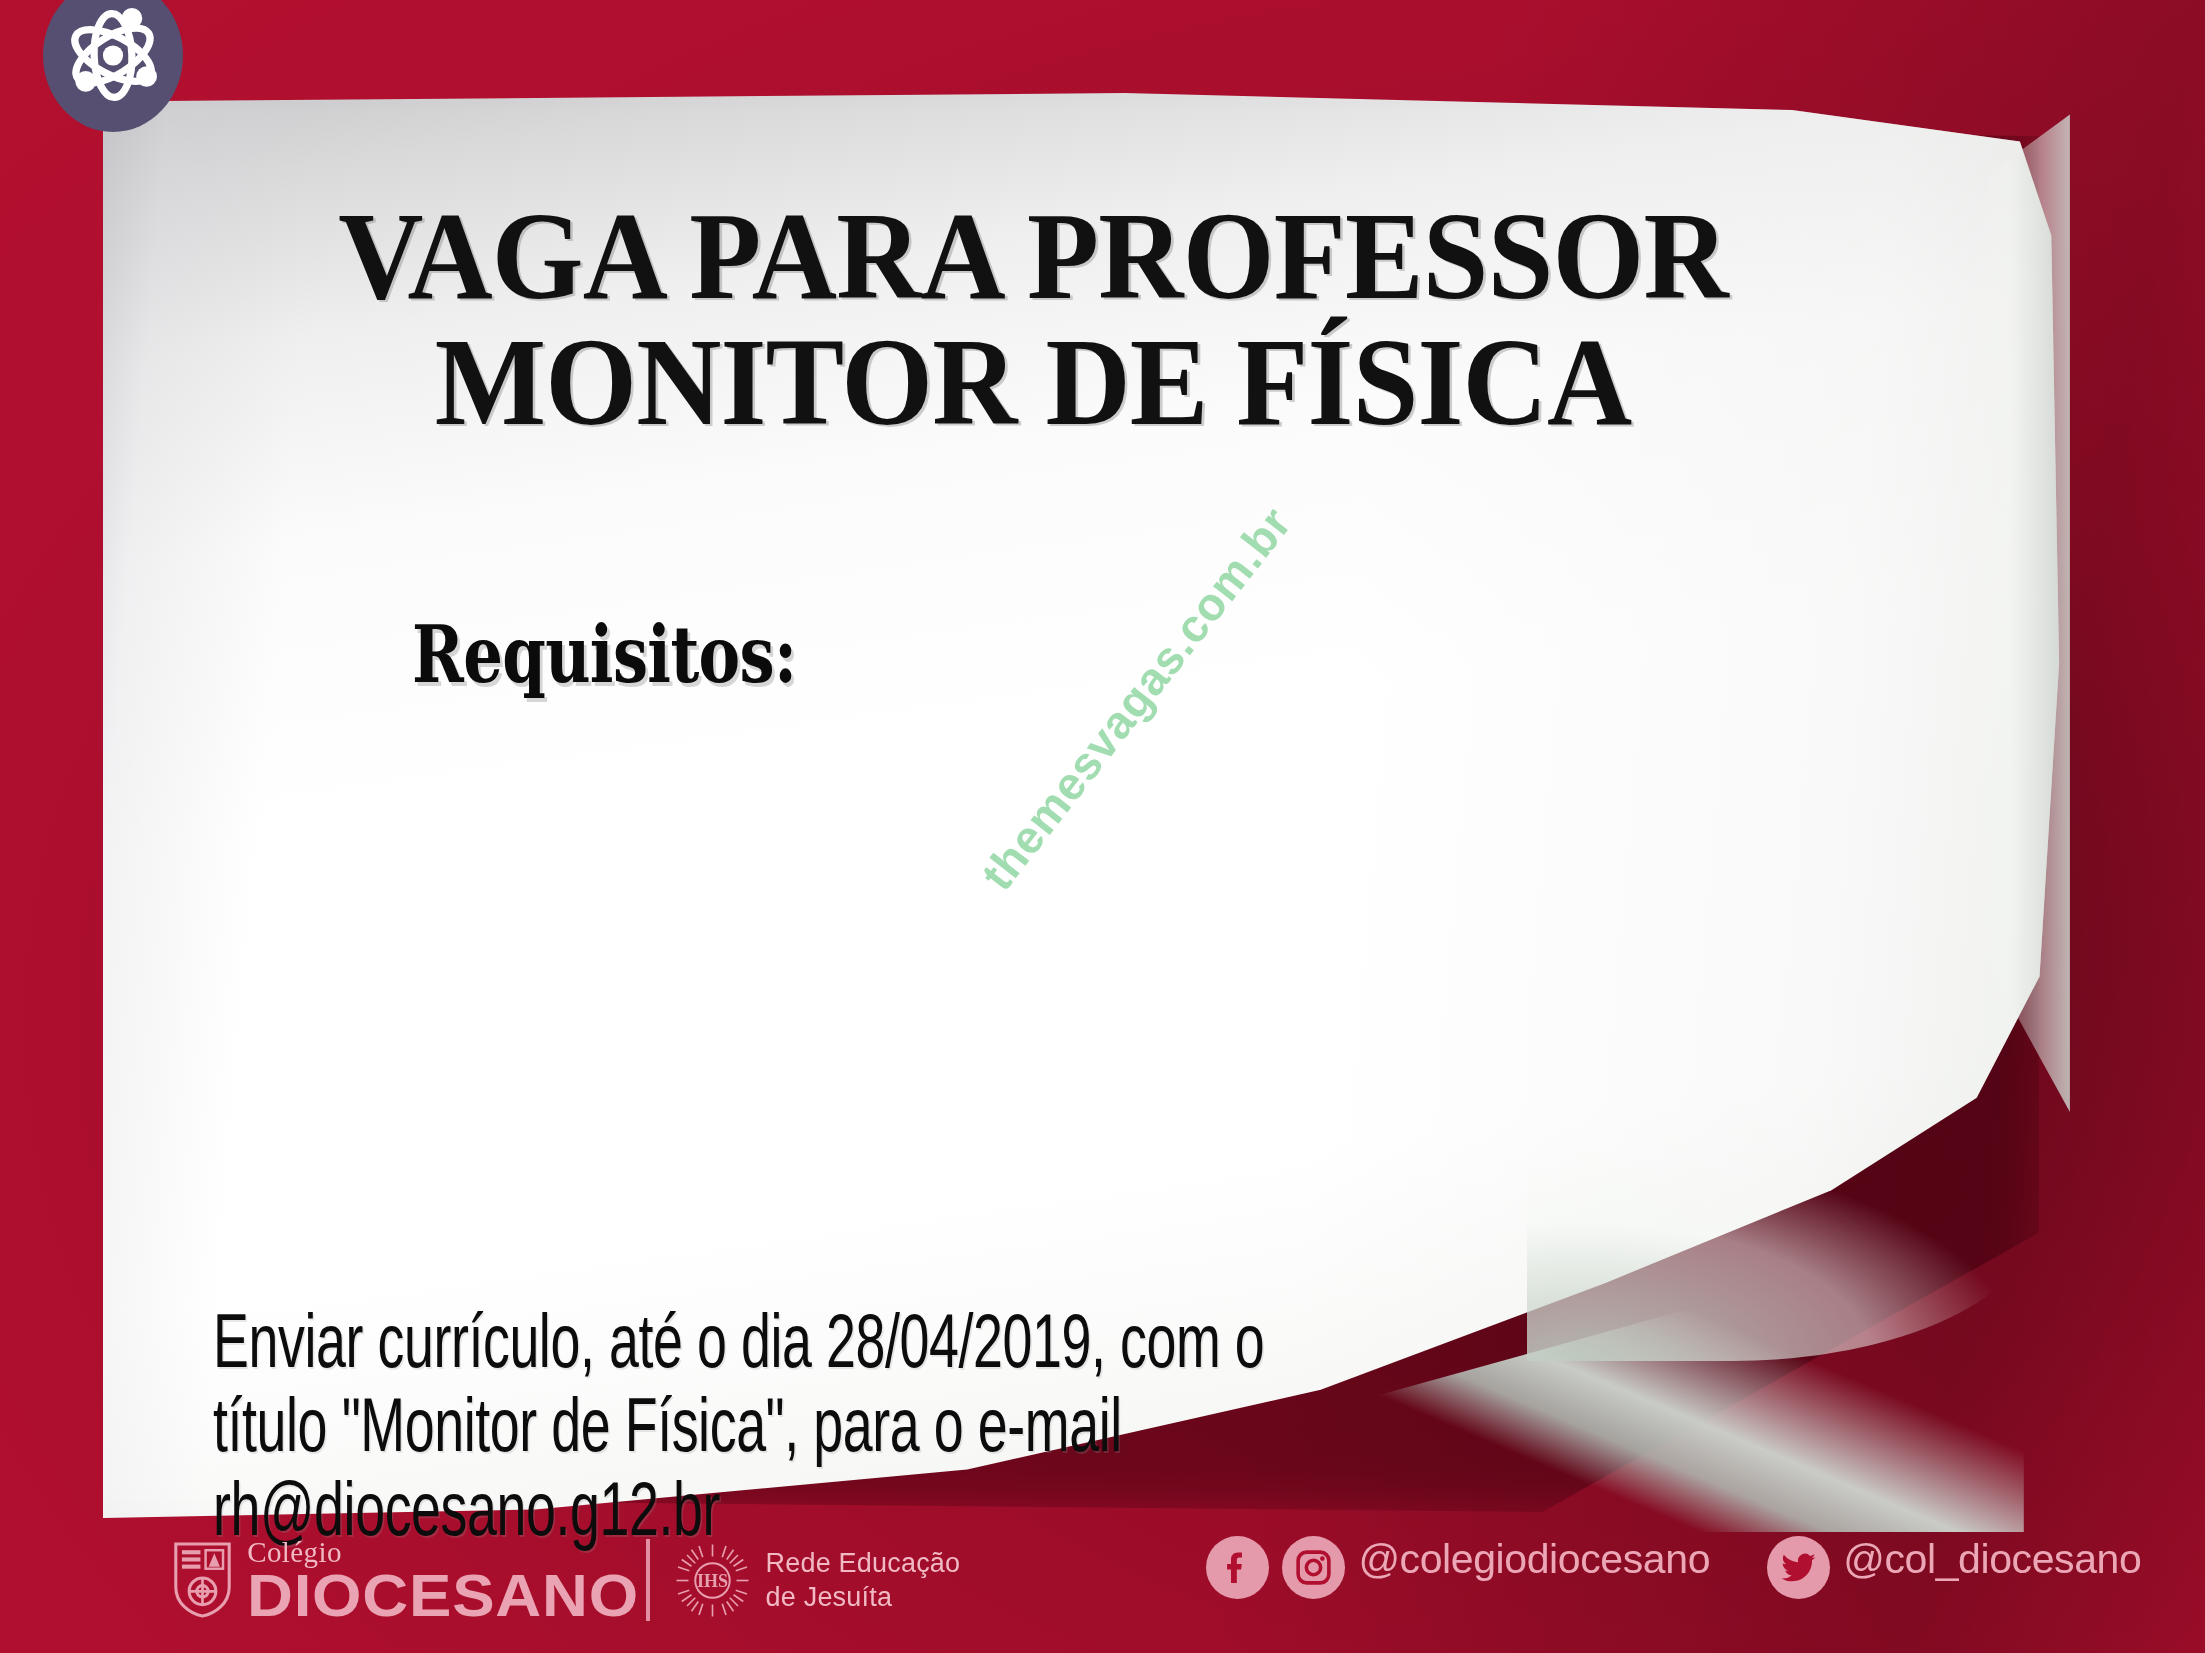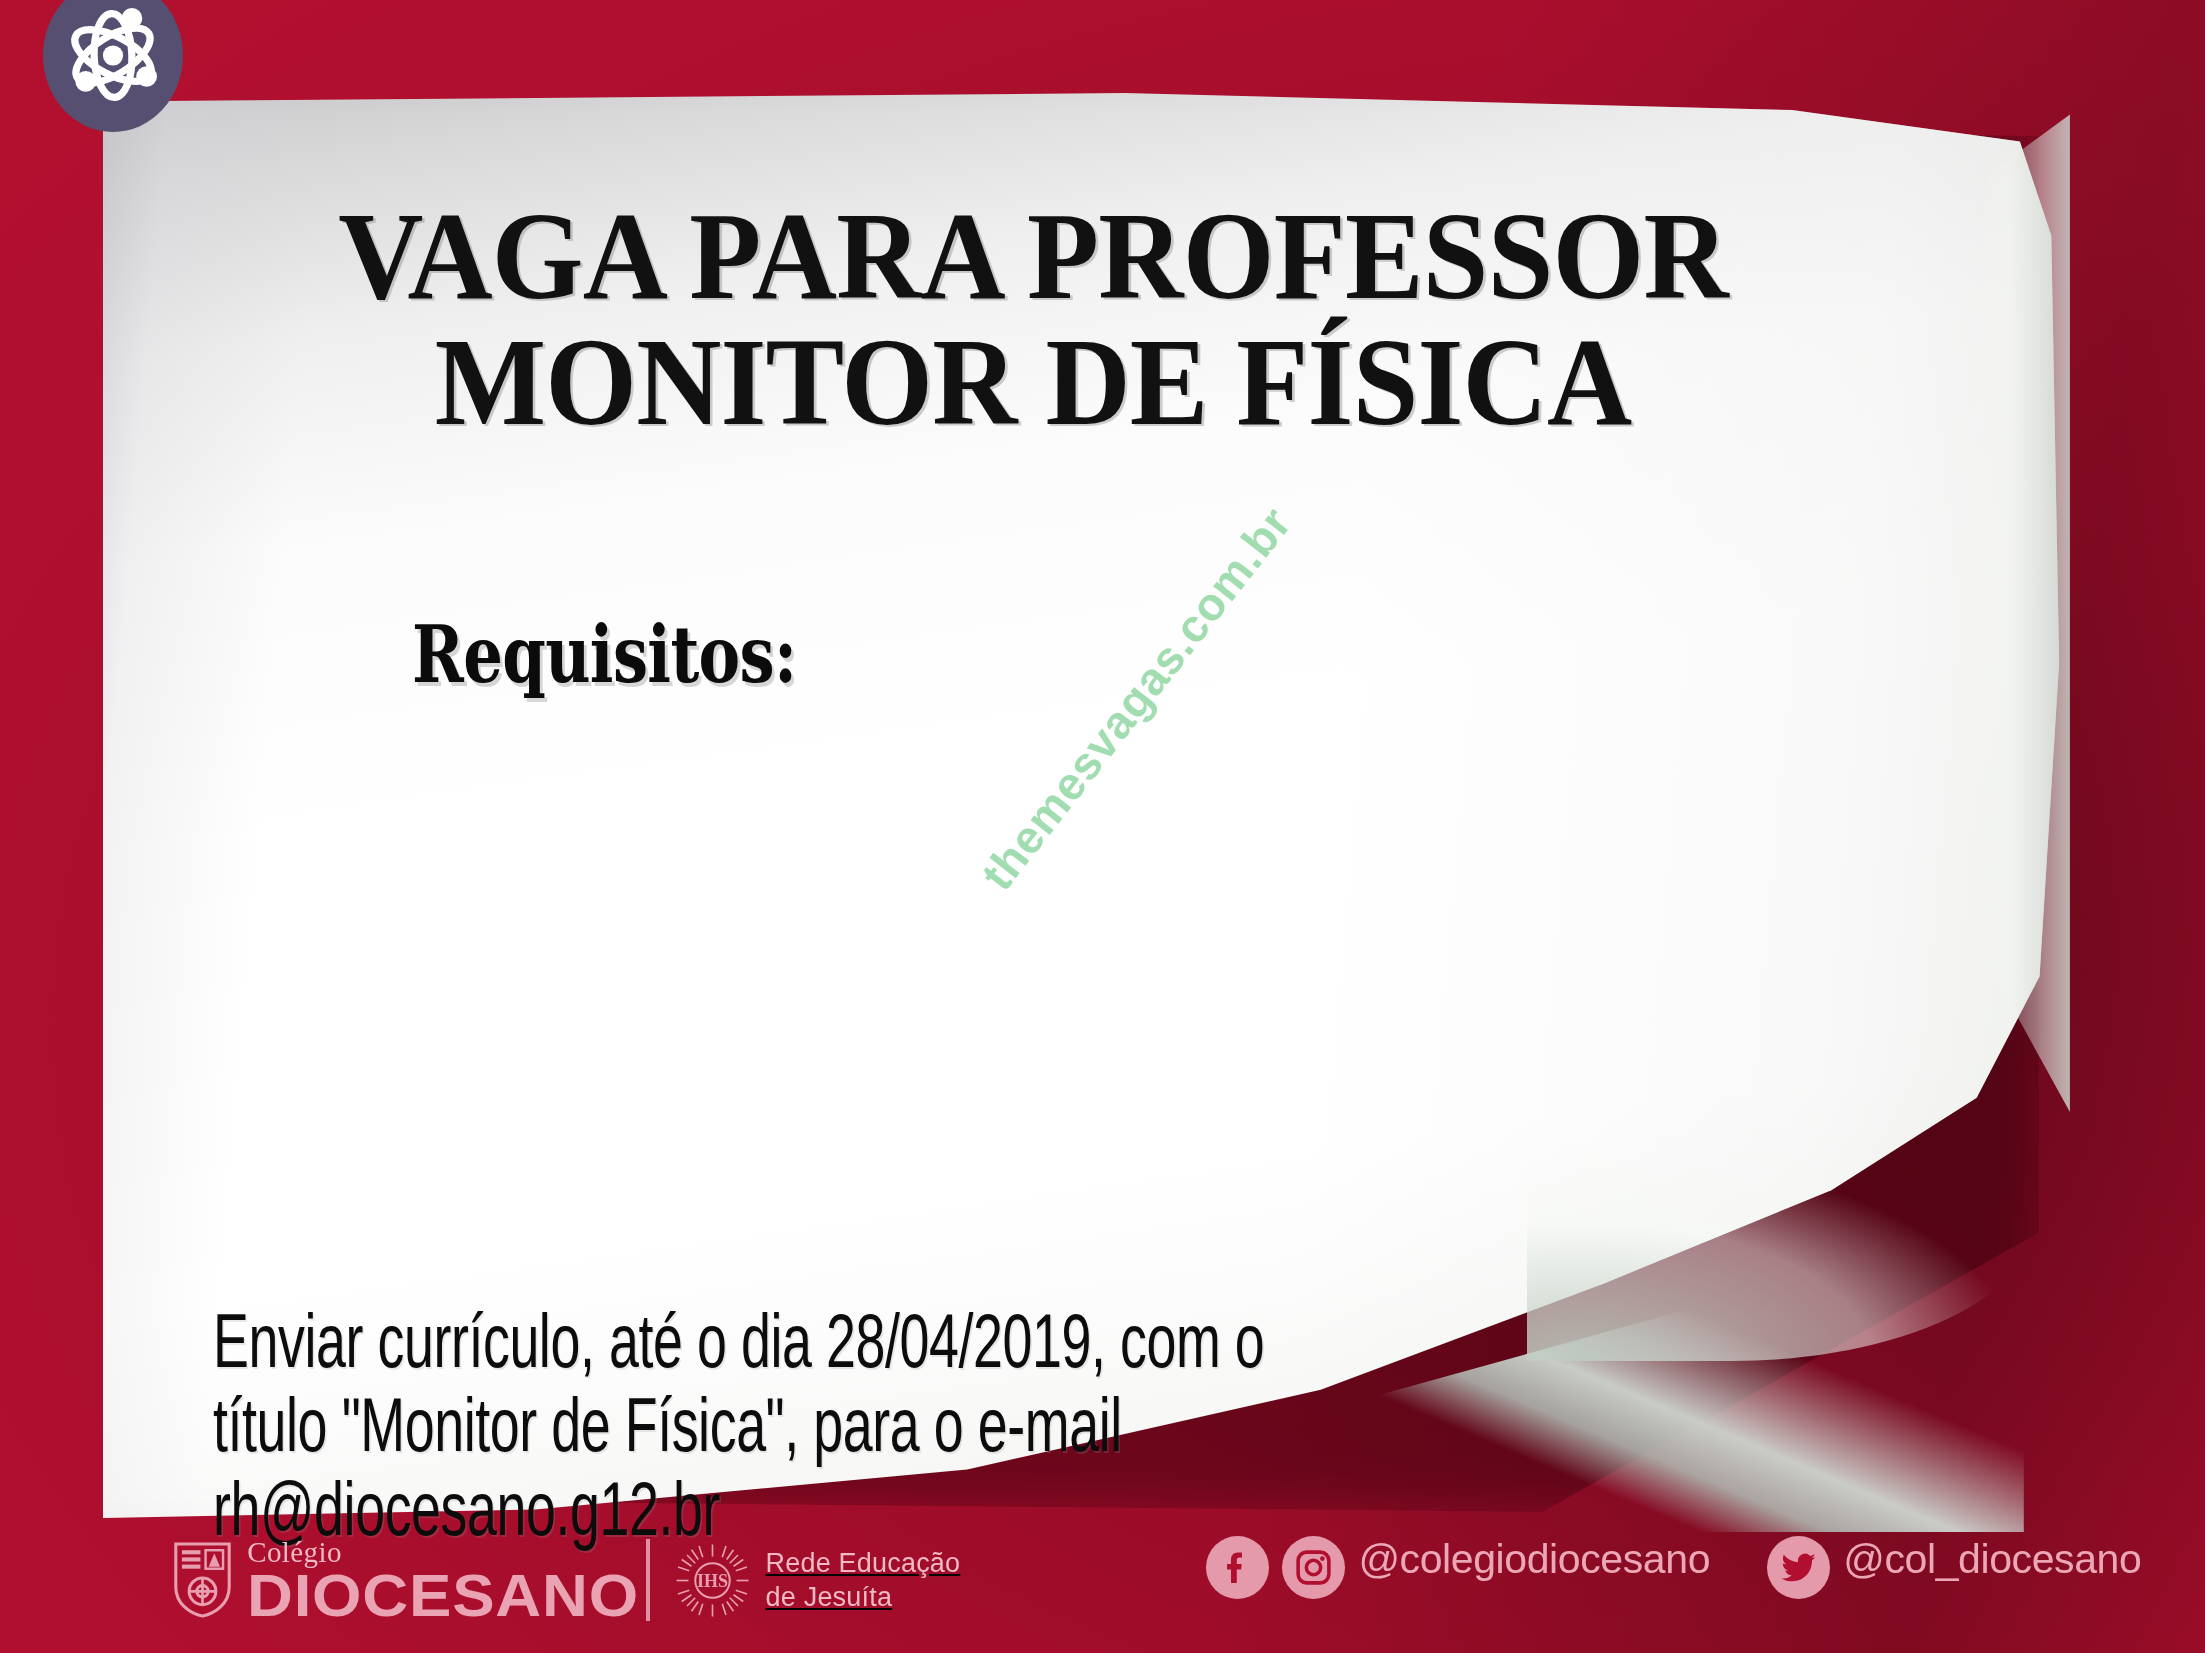--- a/index.html
+++ b/index.html
@@ -218,21 +218,21 @@
   }
   .brand-diocesano{
     font-family:"Liberation Sans", sans-serif;
     font-weight:bold;font-size:60px;color:#eaa3b2;line-height:.86;
     letter-spacing:0.7px;transform:scaleX(1.06);transform-origin:0 50%;
   }
   .divider-bar{
     width:3.7px;height:82px;background:#e79eae;opacity:.9;
     margin:0 25px 0 29px;
   }
-  .jesuit-group{display:flex;align-items:center;text-decoration:underline;}
+  .jesuit-group{display:flex;align-items:center;}
   .ihs{width:75px;height:75px;margin-right:16px;}
   .jesuit-text{
     font-family:"Liberation Sans", sans-serif;
     font-size:27px;color:#f0b9c4;line-height:1.28;letter-spacing:0.2px;
   }
 
   .social-group{
     position:absolute;left:1198px;top:19px;
     display:flex;align-items:flex-start;height:88px;
   }

